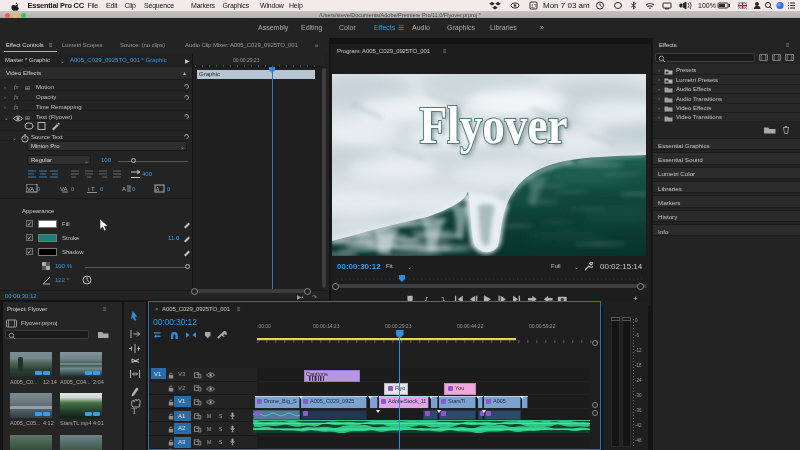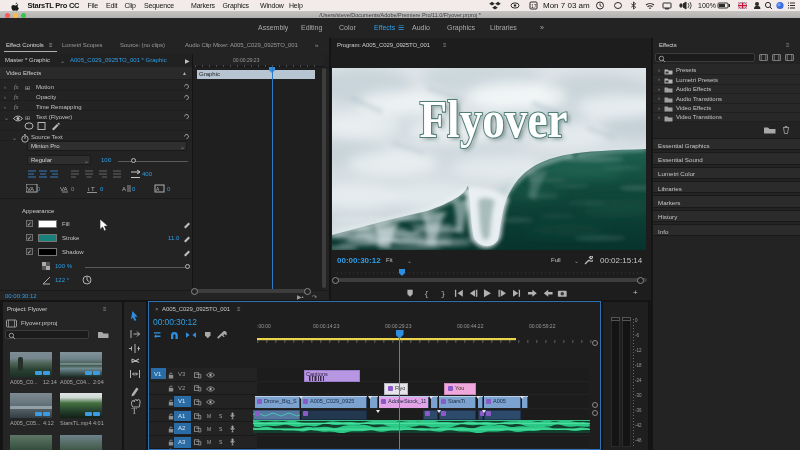--- a/index.html
+++ b/index.html
@@ -26,21 +26,21 @@
 .chk{position:absolute;width:6.5px;height:6.5px;background:#2e2e2e;border:1px solid #6f6f6f;color:#c6c6c6;font-size:6px;line-height:6px;text-align:center;}
 .swatch{position:absolute;width:19px;height:8px;border:1px solid #777;}
 </style></head>
 <body>
 <div id="stage">
 
 <div class="abs" id="menubar">
   <svg class="abs" style="left:10.5px;top:1.5px;" width="8" height="9" viewBox="0 0 8 9">
     <path d="M4.6 2.2 c0.1-0.8 0.8-1.6 1.6-1.7 c0.1 0.8-0.6 1.7-1.6 1.7z M6.3 2.9 c-1 0-1.4 0.5-2.1 0.5 c-0.7 0-1.3-0.5-2.1-0.5 C1 2.9 0.4 4 0.4 5.2 c0 1.7 1.2 3.6 2.2 3.6 c0.6 0 0.8-0.4 1.6-0.4 c0.8 0 1 0.4 1.6 0.4 c1 0 2-1.8 2.1-2.7 c-0.8-0.3-1.3-1-1.3-1.8 c0-0.7 0.4-1.2 0.9-1.5 c-0.4-0.5-1-0.9-1.2-0.9z" fill="#1a1a1a"></path>
   </svg>
-  <span class="mi" style="left:27.5px;font-weight:bold;letter-spacing:-0.25px;font-size:7.5px;top:1.3px;">StarsTL Pro CC</span>
+  <span class="mi" style="left:27.5px;font-weight:bold;letter-spacing:-0.25px;font-size:7.5px;top:1.3px;">Essential Pro CC</span>
   <span class="mi" style="left:87.5px;">File</span>
   <span class="mi" style="left:106px;">Edit</span>
   <span class="mi" style="left:124.5px;">Clip</span>
   <span class="mi" style="left:144px;">Sequence</span>
   <span class="mi" style="left:191px;">Markers</span>
   <span class="mi" style="left:222.5px;">Graphics</span>
   <span class="mi" style="left:260px;">Window</span>
   <span class="mi" style="left:289px;">Help</span>
 
   <svg class="abs" style="left:470px;top:1px;" width="325" height="9" viewBox="0 0 325 9">
@@ -270,21 +270,21 @@
     <div class="abs" style="left:78.5px;top:13px;width:1px;height:223px;background:#2979c7;"></div>
   </div>
 
   <div class="abs" style="left:322px;top:30px;width:4px;height:220px;background:#3d3d3d;border-radius:2px;"></div>
 
   <div class="abs" style="left:194px;top:251px;width:114px;height:4px;background:#3d3d3d;border-radius:2px;"></div>
   <div class="abs" style="left:191px;top:249.5px;width:7px;height:7px;border:1px solid #8a8a8a;border-radius:50%;background:#232323;"></div>
   <div class="abs" style="left:304px;top:249.5px;width:7px;height:7px;border:1px solid #8a8a8a;border-radius:50%;background:#232323;"></div>
 </div>
 
-<div class="panel" id="prog" style="left:331px;top:38px;width:320px;height:262px;background:#1d1d1d;">
+<div class="panel" id="prog" style="left:331px;top:44px;width:320px;height:262px;background:#1d1d1d;">
   <div class="tabtxt" style="left:6px;top:4px;color:#cecece;">Program: A005_C029_0925TO_001</div>
   <div class="tabtxt" style="left:112px;top:4px;color:#909090;">≡</div>
 
   <svg class="abs" style="left:1px;top:30px;" width="314" height="182" viewBox="0 0 314 182">
     <defs>
       <linearGradient id="foam" x1="0" y1="0" x2="0" y2="1">
         <stop offset="0" stop-color="#dee4e7"></stop>
             <stop offset="0.55" stop-color="#d6dee2"></stop>
             <stop offset="1" stop-color="#ccd6db"></stop>
       </linearGradient>

